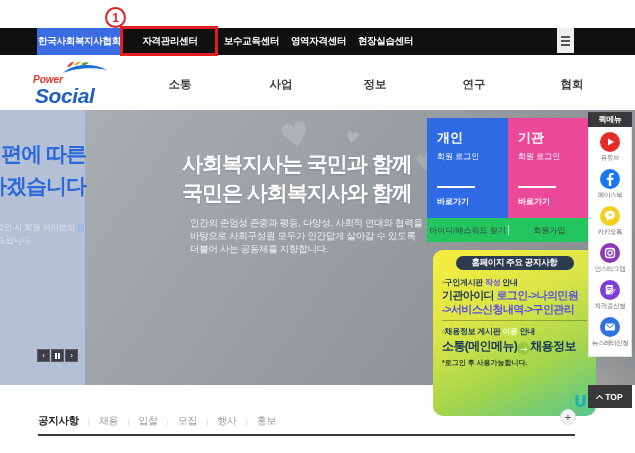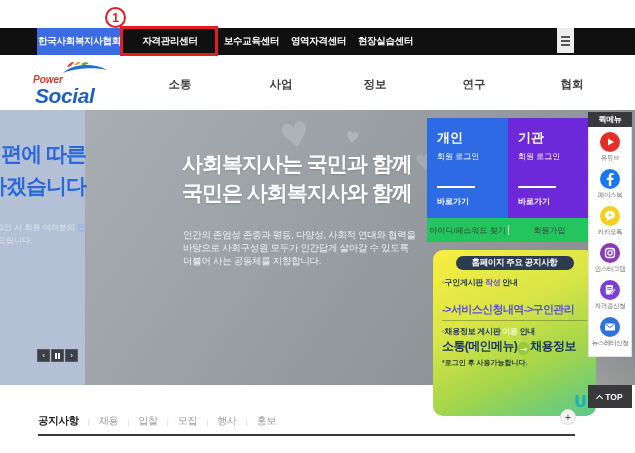--- a/index.html
+++ b/index.html
@@ -44,34 +44,34 @@
              font-size:21px; letter-spacing:-1px; }
   .sp-l1 { top:30px; }
   .sp-l2 { top:62px; }
   .sp-note { position:absolute; white-space:nowrap; font-size:8px; color:#dde3ee; }
   .sp-n1 { top:112px; right:7px; }
   .sp-n1 b { color:#8fb0ff; }
   .sp-n2 { top:125px; left:-2px; }
   .hero-title { position:absolute; left:182px; color:#fff; font-size:21px; font-weight:bold;
                 letter-spacing:-1px; white-space:nowrap; text-shadow:0 1px 2px rgba(0,0,0,0.15); }
   .ht1 { top:40px; } .ht2 { top:69px; }
-  .hero-body { position:absolute; left:183px; color:#eef0f2; font-size:9.5px; white-space:nowrap; letter-spacing:-0.3px;margin-top:12px; }
+  .hero-body { position:absolute; left:190px; color:#eef0f2; font-size:9.5px; white-space:nowrap; letter-spacing:-0.3px; }
   .hb1 { top:107px; } .hb2 { top:120px; } .hb3 { top:133px; }
   .carousel { position:absolute; left:37px; top:239px; display:flex; gap:1px; }
   .car-btn { width:13px; height:13px; background:rgba(25,25,32,0.78); border:1px solid #5a5a62;
              color:#fff; font-size:8px; display:flex; align-items:center; justify-content:center; cursor:pointer; }
   .pause-bars { display:flex; gap:1.5px; }
   .pause-bars i { display:block; width:1.5px; height:6px; background:#fff; }
 
   
   .login { position:absolute; left:427px; top:118px; width:163px; }
   .login-row { display:flex; }
   .login-box { height:100px; padding:11px 10px; display:flex; flex-direction:column; color:#fff; cursor:pointer; }
   .login-box.personal { width:81px; background:#2e6ae3; }
-  .login-box.org { width:82px; background:#6d28d9; }
+  .login-box.org { width:82px; background:#ec4899; }
   .lb-title { font-size:13px; font-weight:bold; }
   .lb-sub { font-size:8px; margin-top:4px; }
   .lb-line { width:38px; height:2px; background:#fff; margin-top:auto; }
   .lb-link { font-size:8px; font-weight:bold; margin-top:8px; }
   .login-foot { width:163px; height:24px; background:#22c55e; display:flex; align-items:center; }
   .lf-half { flex:1; text-align:center; font-size:8px; color:#3c3c3c; cursor:pointer; }
   .lf-div { width:1px; height:10px; background:#d7d7d7; }
 
   
   .notice { position:absolute; left:433px; top:250px; width:163px; height:166px; border-radius:10px;
@@ -208,20 +208,21 @@
     <div class="login-foot">
       <div class="lf-half">아이디/패스워드 찾기</div>
       <div class="lf-div"></div>
       <div class="lf-half">회원가입</div>
     </div>
   </div>
 
   <div class="notice">
     <div class="n-pill">홈페이지 주요 공지사항</div>
     <div class="n-row1"><span>◦구인게시판 </span><span class="accent-purple">작성</span><span> 안내</span></div>
+    <div class="n-row2"><span>기관아이디 </span><b>로그인-&gt;나의민원</b></div>
     <div class="n-row3">-&gt;서비스신청내역-&gt;구인관리</div>
     <div class="n-sep"></div>
     <div class="n-row4"><span>◦채용정보 게시판 </span><span class="accent-light">이용</span><span> 안내</span></div>
     <div class="n-row5">
       <span class="big">소통(메인메뉴)</span>
       <span class="n-arrow">→</span>
       <span class="big">채용정보</span>
     </div>
     <div class="n-row6">*로그인 후 사용가능합니다.</div>
     <div class="n-logo">U</div>

